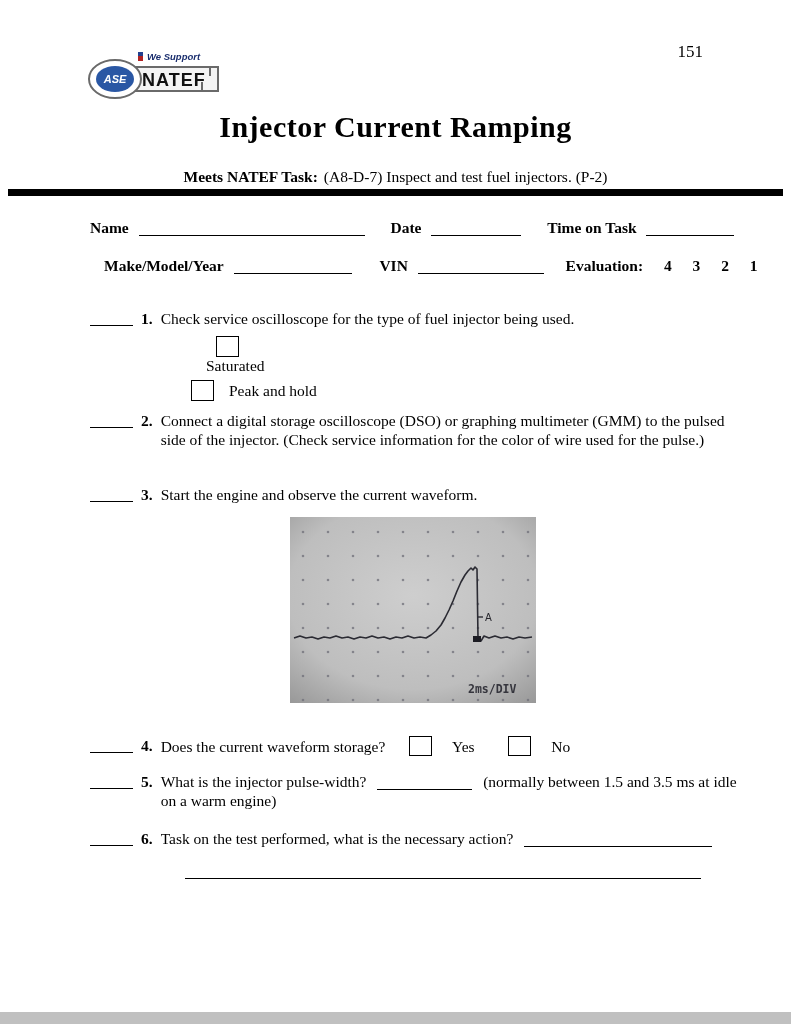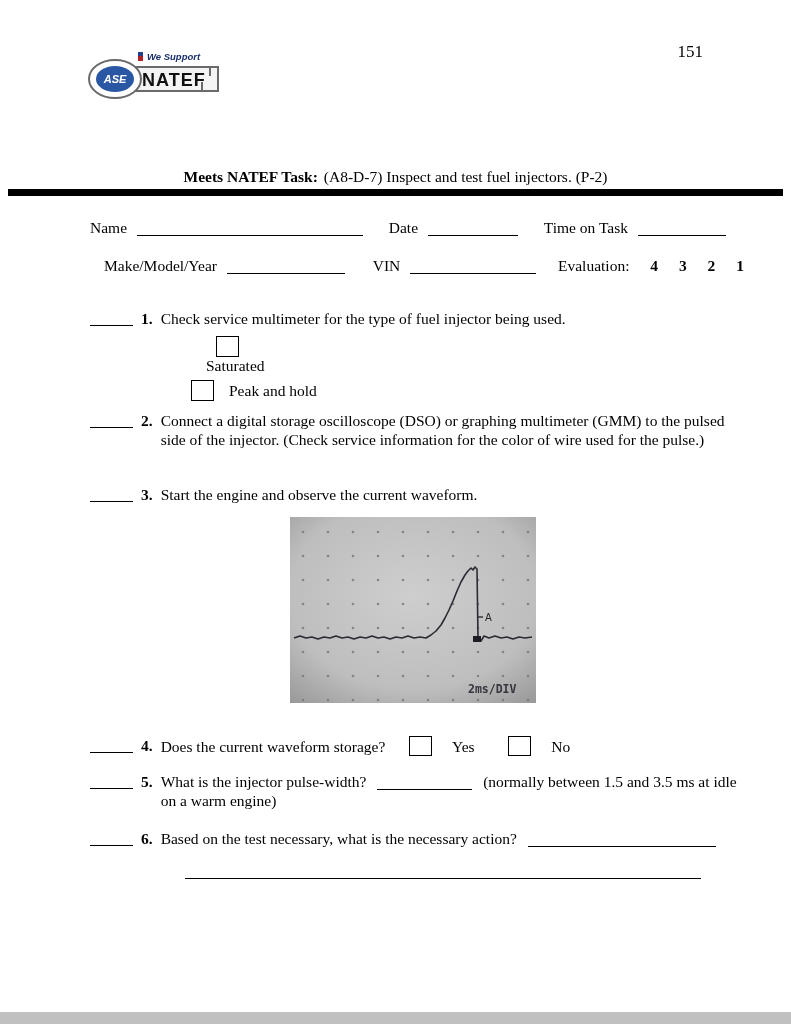--- a/index.html
+++ b/index.html
@@ -6,21 +6,21 @@
   .page{
     position:relative;
     width:791px;height:1024px;
     margin:0 auto;
     background:#ffffff;
     font-family:"Liberation Serif", serif;
     color:#000;
     overflow:hidden;
   }
   .abs{position:absolute;}
-  .b{font-weight:normal;}
+  .b{font-weight:bold;}
   .page-number{top:42px;right:88px;font-size:17px;}
   .title{top:110px;left:0;width:100%;text-align:center;font-size:30px;font-weight:bold;letter-spacing:.5px;}
   .task-line{top:168px;left:0;width:100%;text-align:center;font-size:15.5px;}
   .task-line .lbl{font-weight:bold;margin-right:6px;}
   .rule{top:189px;left:8px;width:775px;height:7px;background:#000;}
   .blank{display:inline-block;border-bottom:1.6px solid #000;height:15px;vertical-align:-3px;}
   .row{font-size:15.5px;white-space:nowrap;}
   .row-name{top:219px;left:90px;}
   .row-make{top:257px;left:90px;margin-left:14px;}
   .eval-num{display:inline-block;margin-left:17px;font-weight:bold;}
@@ -67,20 +67,21 @@
 
       <rect x="52" y="8" width="5" height="9" fill="#b22222"></rect>
       <rect x="52" y="8" width="5" height="4" fill="#23408f"></rect>
       <text x="61" y="16" font-family="Liberation Sans, sans-serif" font-size="9.5" font-weight="bold" font-style="italic" fill="#1a2e6e">We Support</text>
       <text x="56" y="42" font-family="Liberation Sans, sans-serif" font-size="18" font-weight="bold" letter-spacing="1" fill="#111111">NATEF</text>
     </svg>
   </div>
 
   <div class="abs page-number">151</div>
 
+  <div class="abs title">Injector Current Ramping</div>
 
   <div class="abs task-line">
     <span class="lbl">Meets NATEF Task:</span><span>(A8-D-7)  Inspect and test fuel injectors.  (P-2)</span>
   </div>
 
   <div class="abs rule"></div>
 
   <div class="abs row row-name">
     <span class="b">Name</span>
     <span class="blank" style="width:226px;margin-left:6px;"></span>
@@ -98,21 +99,21 @@
     <span class="b" style="margin-left:18px;">Evaluation:</span>
     <span class="eval-num">4</span>
     <span class="eval-num">3</span>
     <span class="eval-num">2</span>
     <span class="eval-num">1</span>
   </div>
 
   <div class="abs step step1">
     <span class="blank step-blank"></span>
     <span class="step-num">1.</span>
-    <div class="step-text">Check service multimeter for the type of fuel injector being used.</div>
+    <div class="step-text">Check service oscilloscope for the type of fuel injector being used.</div>
   </div>
 
   <div class="abs opt opt1">
     <span class="checkbox"></span>
     <span class="opt-label">Saturated</span>
   </div>
   <div class="abs opt opt2">
     <span class="checkbox"></span>
     <span class="opt-label">Peak and hold</span>
   </div>
@@ -170,21 +171,21 @@
       <span>What is the injector pulse-width?</span>
       <span class="blank" style="width:95px;margin:0 7px;"></span>
       <span>(normally between 1.5 and 3.5 ms at idle on a warm engine)</span>
     </div>
   </div>
 
   <div class="abs step step6">
     <span class="blank step-blank"></span>
     <span class="step-num">6.</span>
     <div class="step-text">
-      <span>Based on the test necessary, what is the necessary action?</span>
+      <span>Task on the test performed, what is the necessary action?</span>
       <span class="blank" style="width:188px;margin-left:7px;"></span>
     </div>
   </div>
 
   <div class="abs cont-line"></div>
 
   <div class="abs bottom-strip"></div>
 
 </div>
 

